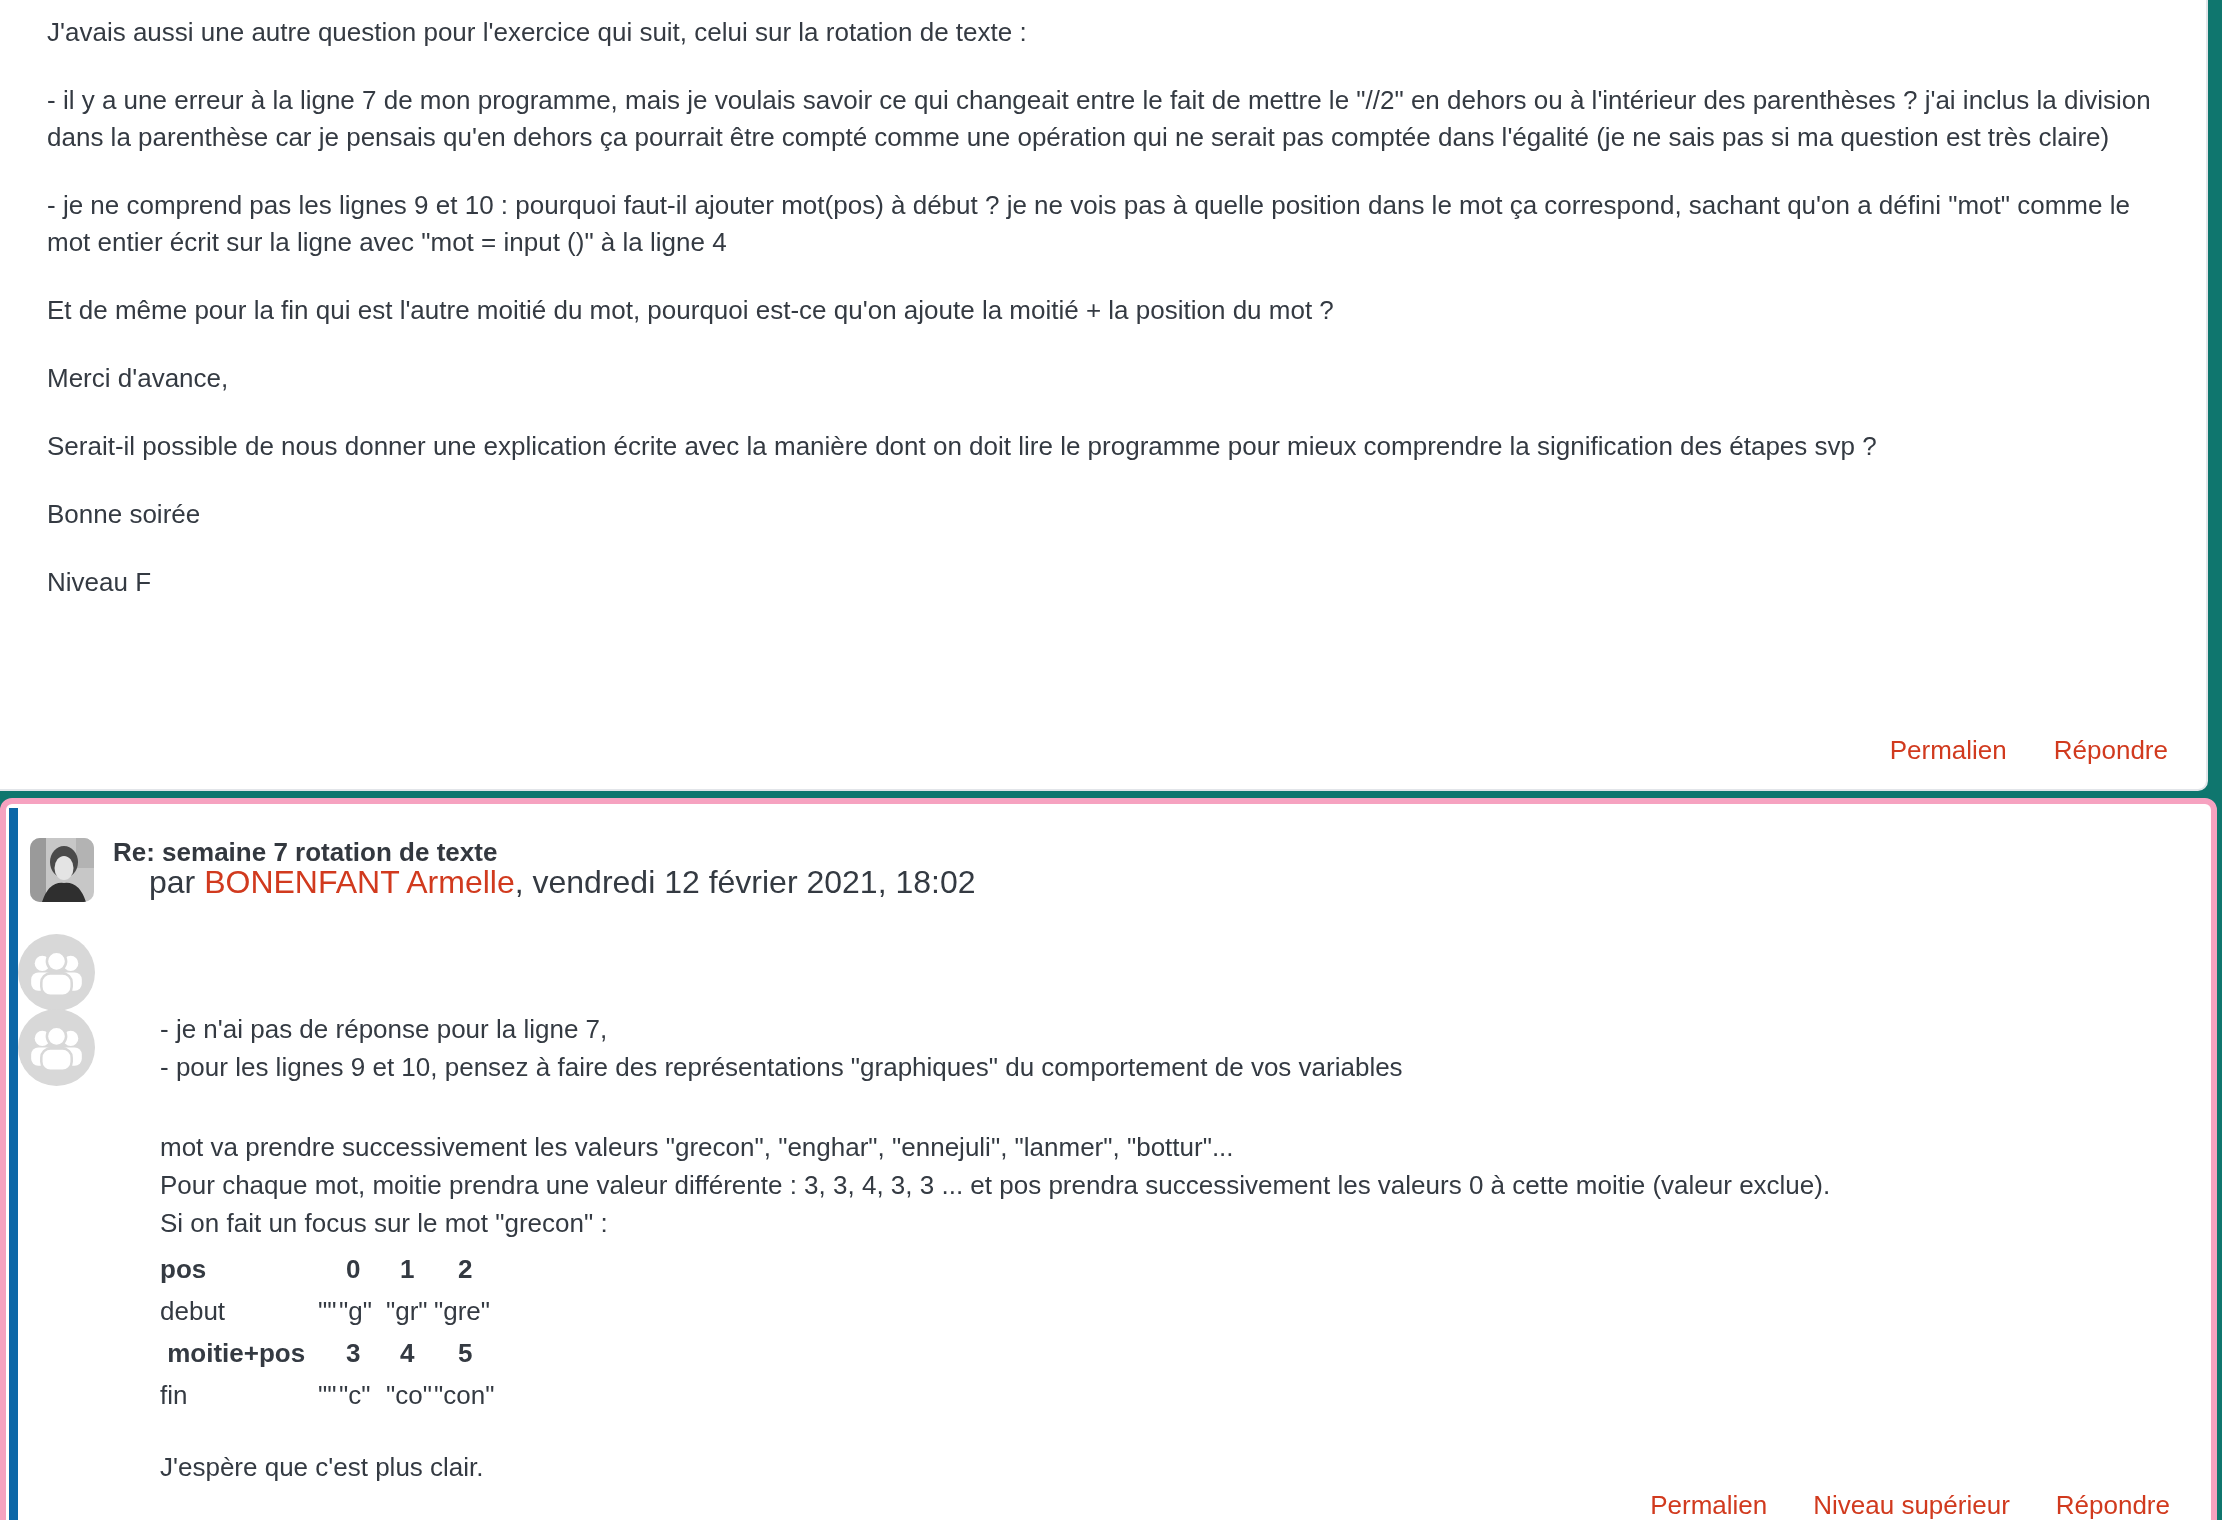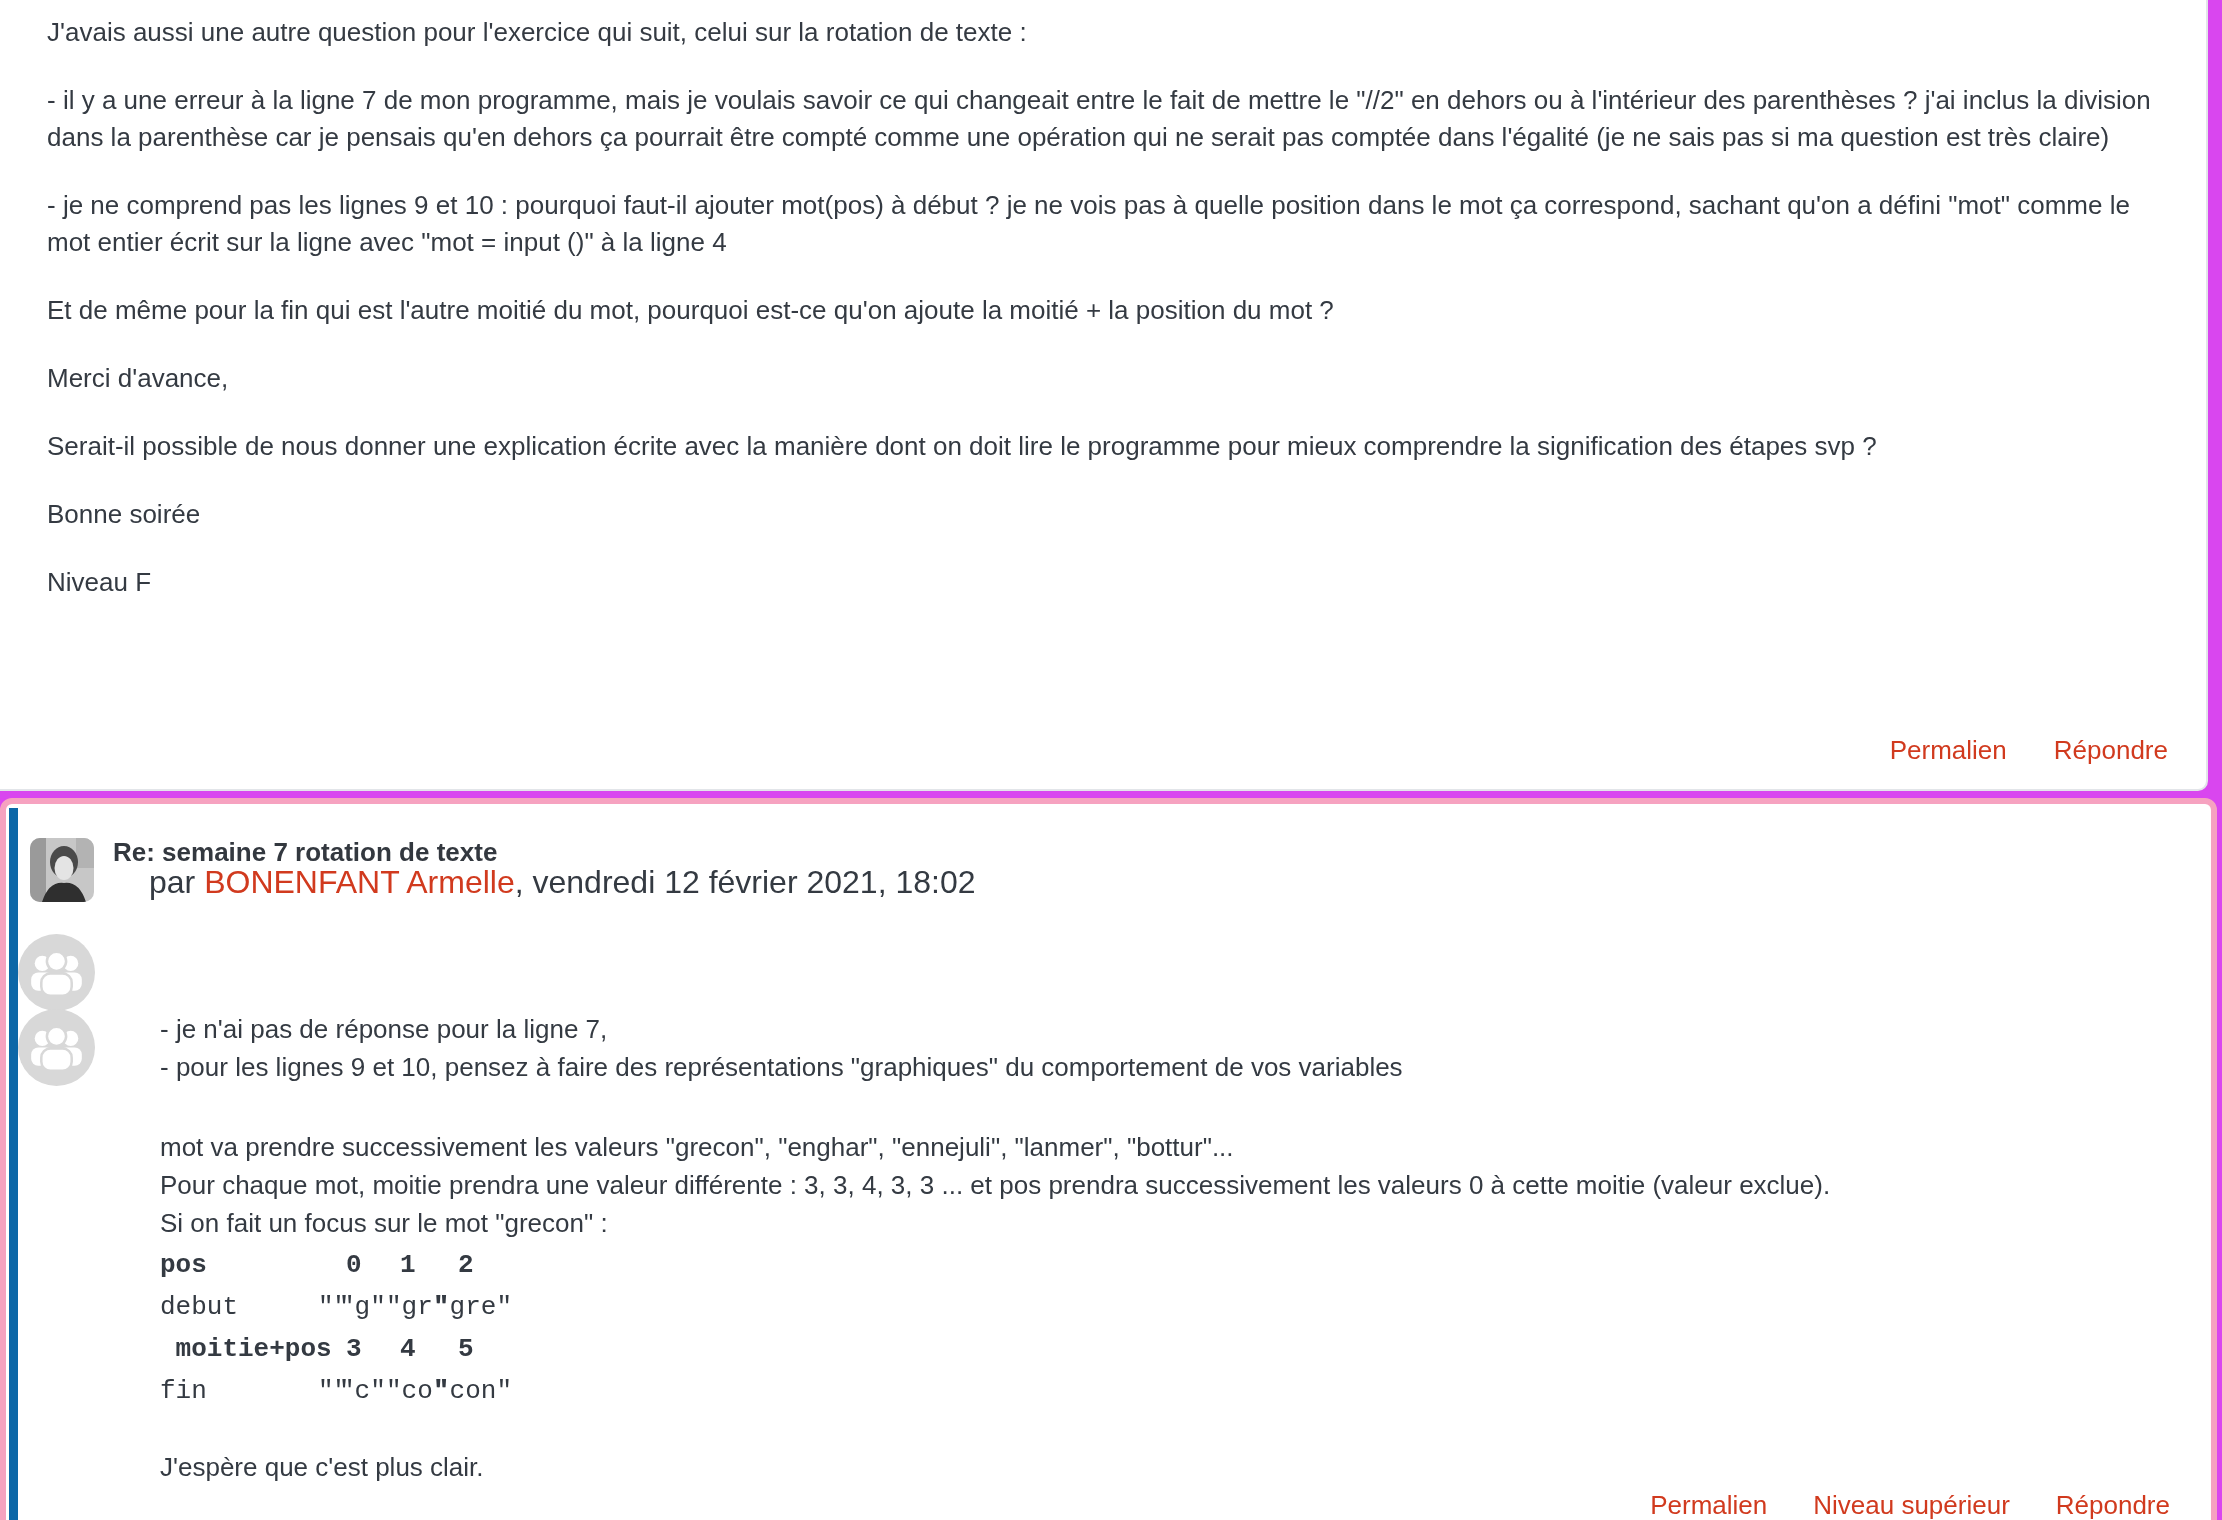--- a/index.html
+++ b/index.html
@@ -6,21 +6,21 @@
   body{
     font-family:"Liberation Sans","DejaVu Sans",sans-serif;
     background:#ffffff;
     color:#343a42;
   }
   .page{
     position:relative;
     width:2222px;
     height:1520px;
     overflow:hidden;
-    background:#d946ef;
+    background:#0f766e;
   }
 
   
   .post-first{
     position:absolute;
     left:-34px; top:-36px;
     width:2242px; height:827px;
     box-sizing:border-box;
     border:2px solid #e2e5e9;
     border-radius:10px;
@@ -104,22 +104,21 @@
     line-height:38px;
     margin-left:48px;
   }
   .reply-text .tline{ margin:0; }
   .reply-text .block-gap{ margin-top:42px; }
 
   .vtable{ margin-top:4px; }
   .vrow{
     display:flex;
     height:42px;
-    align-items:flex-start;
-    font-family:Liberation Mono, monospace;
+    align-items:flex-end;
   }
   .vrow .vlabel{
     width:158px;
     white-space:pre;
   }
   .vrow .vc0{ width:21px; white-space:pre; }
   .vrow .vc1{ width:47px; white-space:pre; }
   .vrow .vc2{ width:48px; white-space:pre; }
   .vrow .vc3{ white-space:pre; }
   .vrow.bold{ font-weight:bold; }

